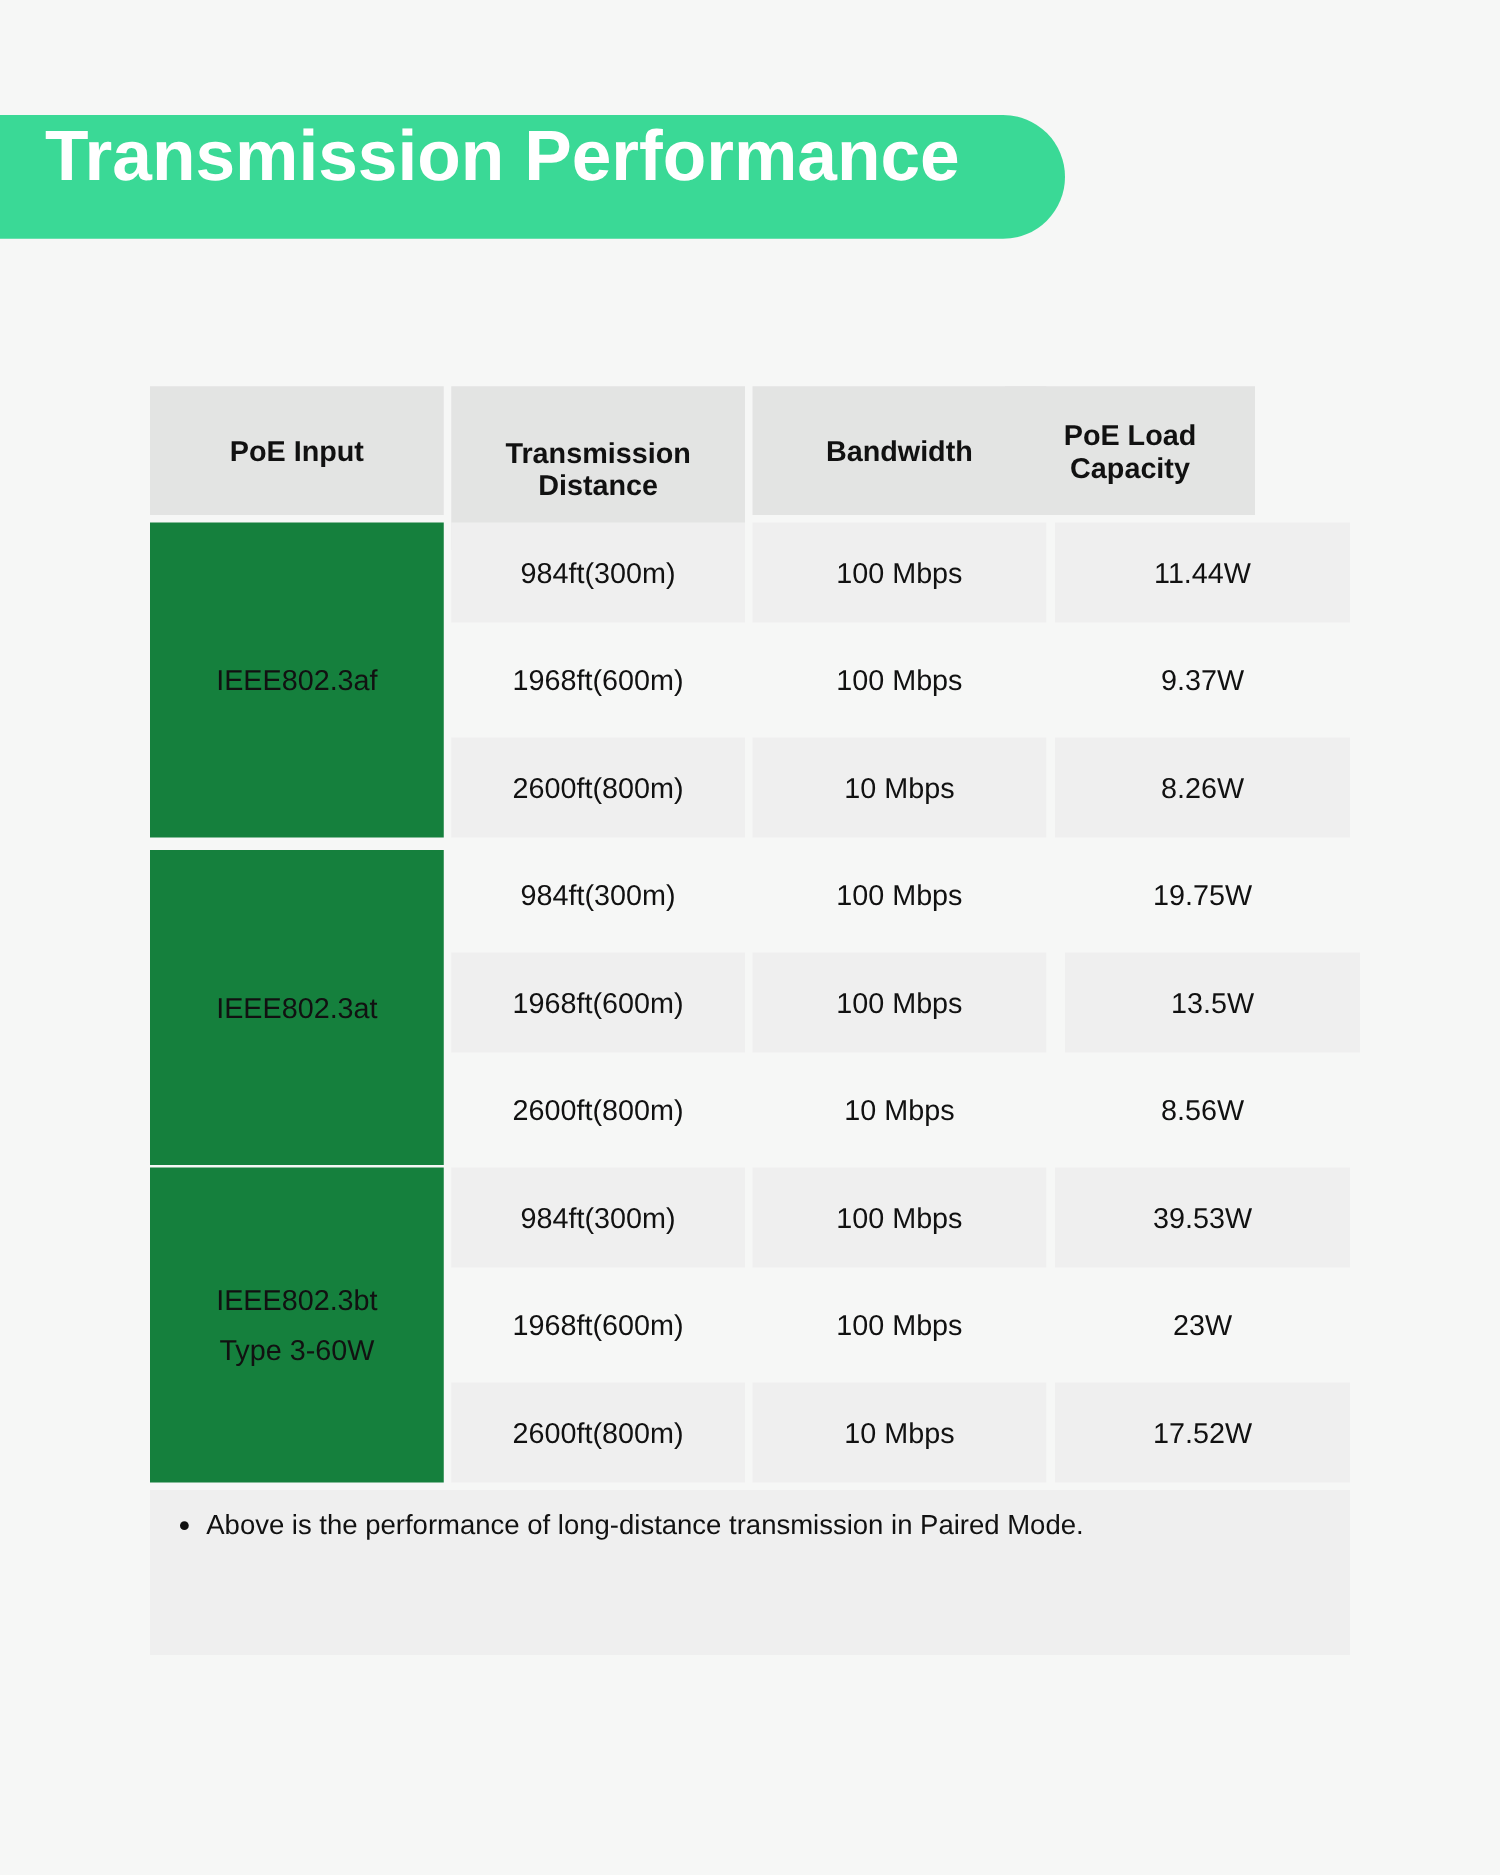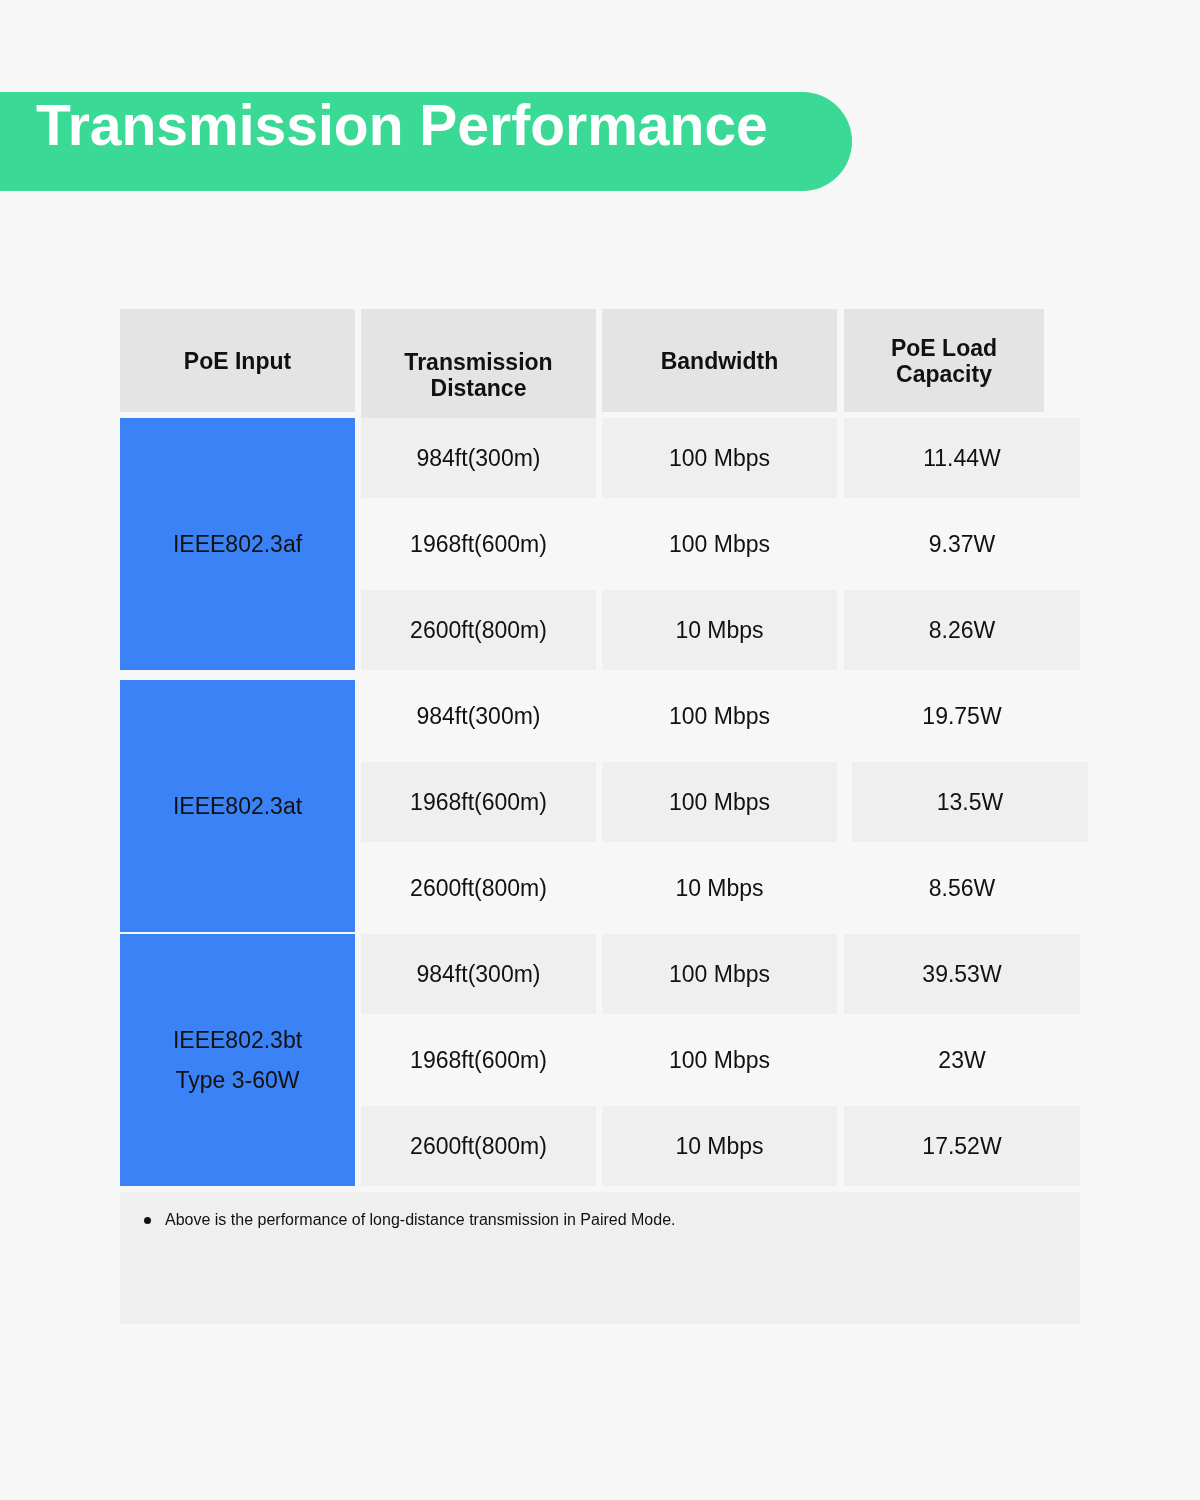--- a/index.html
+++ b/index.html
@@ -32,31 +32,31 @@
     width: 960px;
   }
   .cell {
     position: absolute;
     display: flex; align-items: center; justify-content: center;
     text-align: center;
     font-size: 23px;
     box-sizing: border-box;
   }
   .hdr { background: #e3e4e3; font-weight: bold; font-size: 23px; line-height: 26px; }
-  .group { background: #3b82f6; flex-direction: column; line-height: 40px; text-align: center; }
+  .group { background: #15803d; flex-direction: column; line-height: 40px; text-align: center; }
   .shade { background: #efefef; }
   .plain { background: transparent; }
   .notes {
     position: absolute;
     left: 120px; top: 1192px;
     width: 960px; height: 132px;
     background: #efefef;
     box-sizing: border-box;
     padding: 6px 0 0 20px;
-    font-size: 16px;
+    font-size: 22px;
     line-height: 43px;
   }
   .notes ul { margin: 0; padding: 0; list-style: none; }
   .notes li { position: relative; padding-left: 25px; }
   .notes li .bullet {
     position: absolute; left: 4px; top: 19px;
     width: 7px; height: 7px; border-radius: 50%; background: #111;
   }
 </style>
 </head>
@@ -66,21 +66,21 @@
   <span class="banner-title">Transmission Performance</span>
 </div>
 
 <div class="table">
 
   <div class="cell hdr" style="left:0;top:0;width:235px;height:103px;">PoE Input</div>
   <div class="cell hdr" style="left:241px;top:0;width:235px;height:131px;">
     <span style="display:block;width:170px;">Transmission Distance</span>
   </div>
   <div class="cell hdr" style="left:482px;top:0;width:235px;height:103px;">Bandwidth</div>
-  <div class="cell hdr" style="left:724px;top:0;width:200px;height:103px;">PoE Load Capacity</div>
+  <div class="cell hdr" style="left:684px;top:0;width:200px;height:103px;">PoE Load Capacity</div>
 
   <div class="cell group" style="left:0;top:109px;width:235px;height:252px;">
     <span>IEEE802.3af</span>
   </div>
 
   <div class="cell shade" style="left:241px;top:109px;width:235px;height:80px;">984ft(300m)</div>
   <div class="cell shade" style="left:482px;top:109px;width:235px;height:80px;">100 Mbps</div>
   <div class="cell shade" style="left:724px;top:109px;width:236px;height:80px;">11.44W</div>
 
   <div class="cell plain" style="left:241px;top:195px;width:235px;height:80px;">1968ft(600m)</div>

